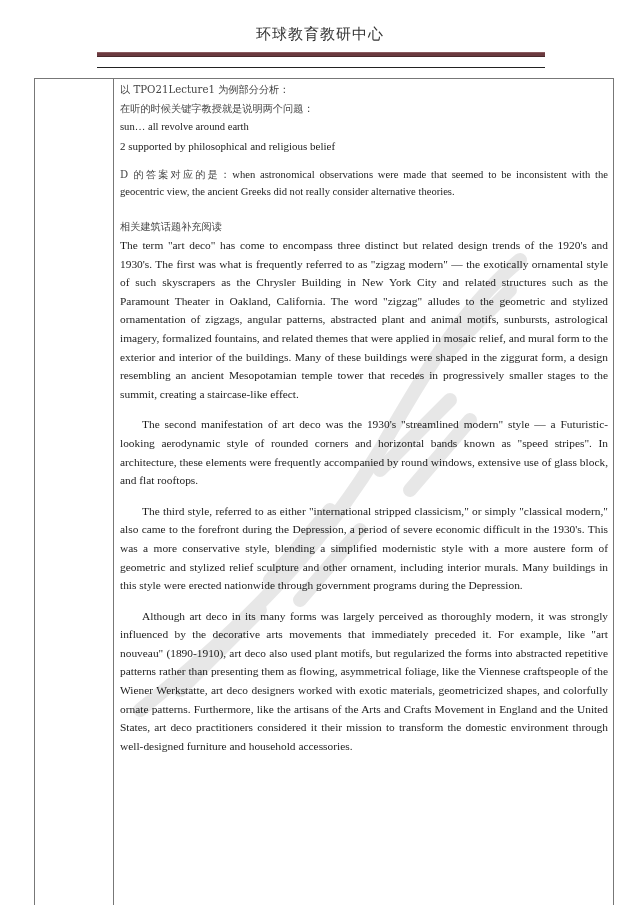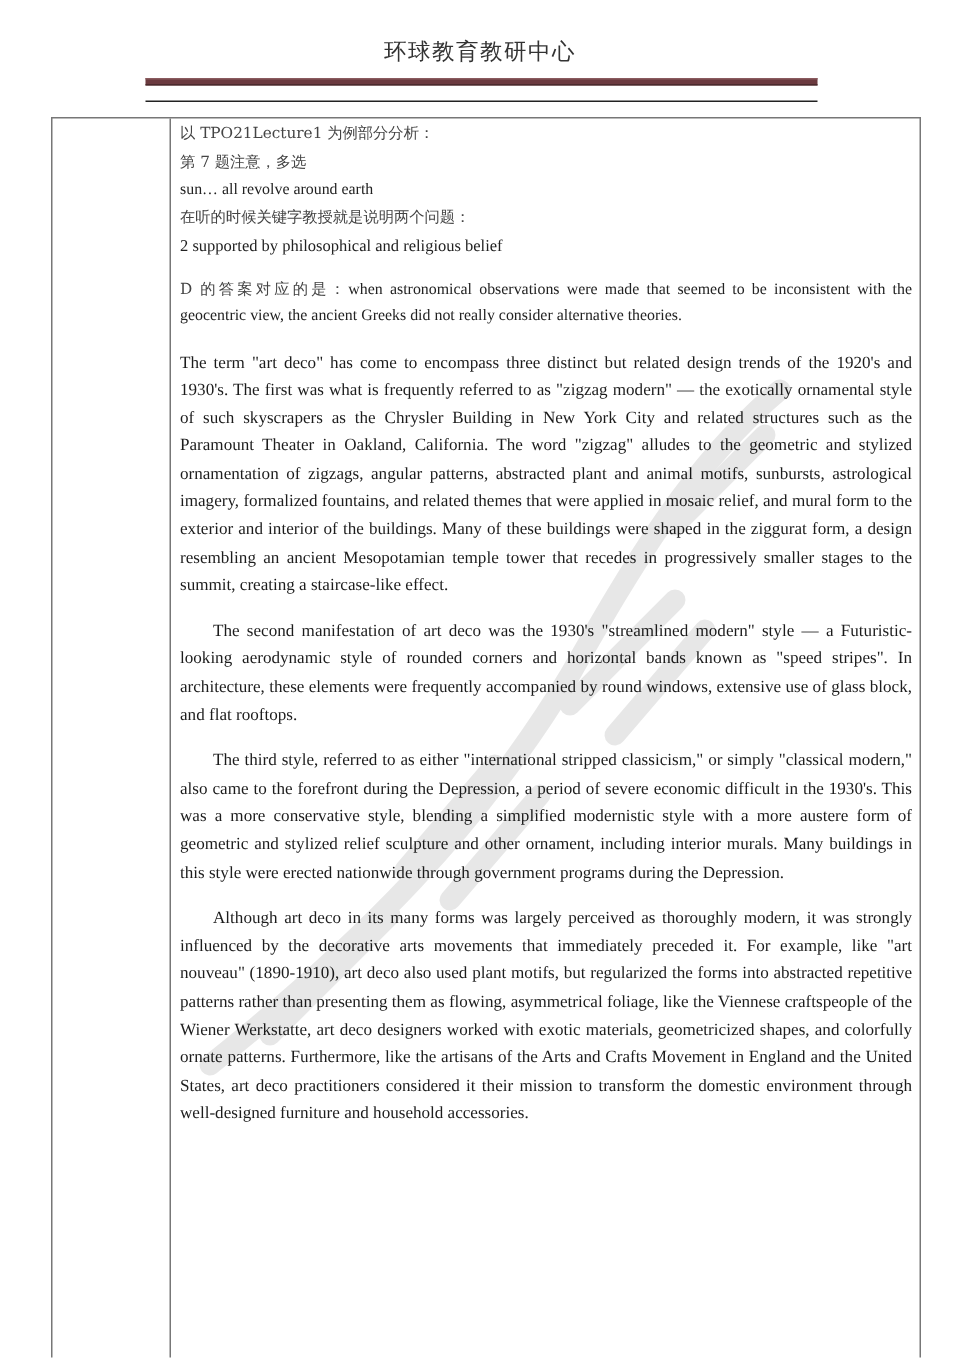--- a/index.html
+++ b/index.html
@@ -54,31 +54,31 @@
 <div class="header-title">环球教育教研中心</div>
 <div class="rule-thick"></div>
 <div class="rule-thin"></div>
 
 <div class="doc-table">
   <div class="col-left"></div>
 
   <div class="col-right">
     <div class="note-block">
       <p class="line cn">以 TPO21Lecture1 为例部分分析：</p>
-      <p class="line cn">第 7 题注意，多选</p>
+      <p class="line cn">在听的时候关键字教授就是说明两个问题：</p>
       <p class="line" style="font-size:10.6px">sun… all revolve around earth</p>
-      <p class="line cn">在听的时候关键字教授就是说明两个问题：</p>
       <p class="line" style="font-size:11px">2 supported by philosophical and religious belief</p>
       <div class="gap"></div>
       <p class="small"><span class="cn">D 的答案对应的是：</span><span>when astronomical observations were made that seemed to be inconsistent with the geocentric view, the ancient Greeks did not really consider alternative theories.</span></p>
     </div>
 
     <div class="gap" style="height:14px"></div>
 
     <div class="article">
+      <div class="section-title">相关建筑话题补充阅读</div>
       <p>The term "art deco" has come to encompass three distinct but related design trends of the 1920's and 1930's. The first was what is frequently referred to as "zigzag modern" — the exotically ornamental style of such skyscrapers as the Chrysler Building in New York City and related structures such as the Paramount Theater in Oakland, California. The word "zigzag" alludes to the geometric and stylized ornamentation of zigzags, angular patterns, abstracted plant and animal motifs, sunbursts, astrological imagery, formalized fountains, and related themes that were applied in mosaic relief, and mural form to the exterior and interior of the buildings. Many of these buildings were shaped in the ziggurat form, a design resembling an ancient Mesopotamian temple tower that recedes in progressively smaller stages to the summit, creating a staircase-like effect.</p>
       <div class="pgap"></div>
       <p class="indent">The second manifestation of art deco was the 1930's "streamlined modern" style — a Futuristic-looking aerodynamic style of rounded corners and horizontal bands known as "speed stripes". In architecture, these elements were frequently accompanied by round windows, extensive use of glass block, and flat rooftops.</p>
       <div class="pgap"></div>
       <p class="indent">The third style, referred to as either "international stripped classicism," or simply "classical modern," also came to the forefront during the Depression, a period of severe economic difficult in the 1930's. This was a more conservative style, blending a simplified modernistic style with a more austere form of geometric and stylized relief sculpture and other ornament, including interior murals. Many buildings in this style were erected nationwide through government programs during the Depression.</p>
       <div class="pgap"></div>
       <p class="indent">Although art deco in its many forms was largely perceived as thoroughly modern, it was strongly influenced by the decorative arts movements that immediately preceded it. For example, like "art nouveau" (1890-1910), art deco also used plant motifs, but regularized the forms into abstracted repetitive patterns rather than presenting them as flowing, asymmetrical foliage, like the Viennese craftspeople of the Wiener Werkstatte, art deco designers worked with exotic materials, geometricized shapes, and colorfully ornate patterns. Furthermore, like the artisans of the Arts and Crafts Movement in England and the United States, art deco practitioners considered it their mission to transform the domestic environment through well-designed furniture and household accessories.</p>
     </div>
   </div>
 </div>

